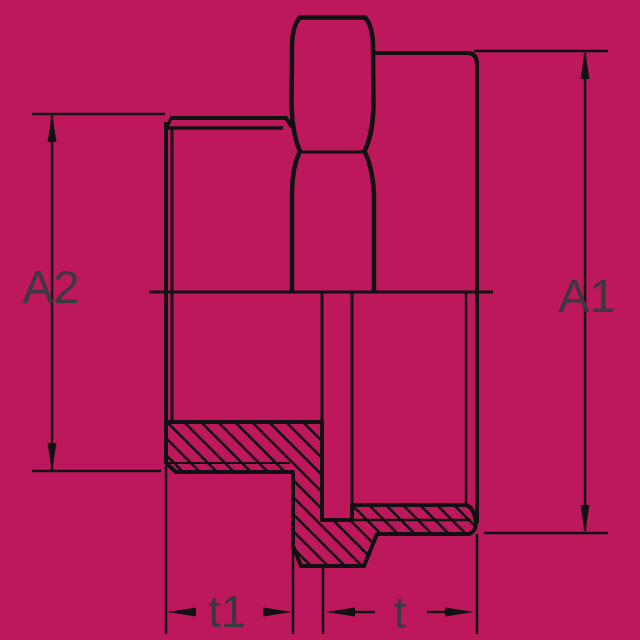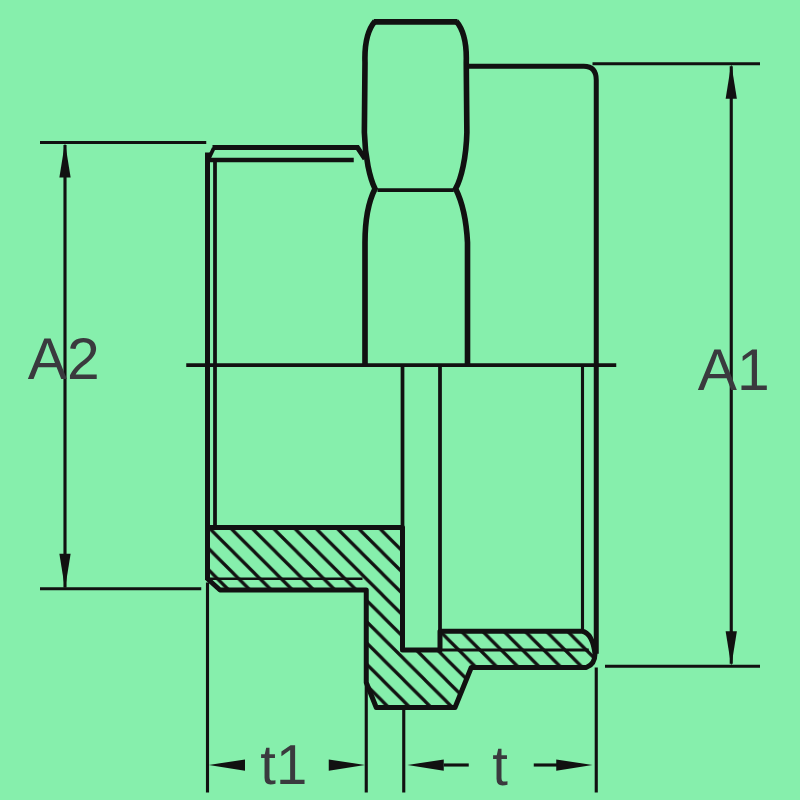--- a/index.html
+++ b/index.html
@@ -1,16 +1,16 @@
 <!DOCTYPE html>
 <html><head>
 <meta charset="utf-8">
 <style>
   html,body{margin:0;padding:0;background:#fff;}
-  #stage{width:640px;height:640px;position:relative;background:#86efac;overflow:hidden;}
+  #stage{width:640px;height:640px;position:relative;background:#be185d;overflow:hidden;}
   svg{display:block;}
   text{font-family:"Liberation Sans","DejaVu Sans",sans-serif;font-weight:400;}
 </style>
 </head>
 <body>
 
 <div id="stage">
 <svg width="640" height="640" viewBox="0 0 640 640">
   <defs>
     <pattern id="hatch" width="17" height="17" patternUnits="userSpaceOnUse">

